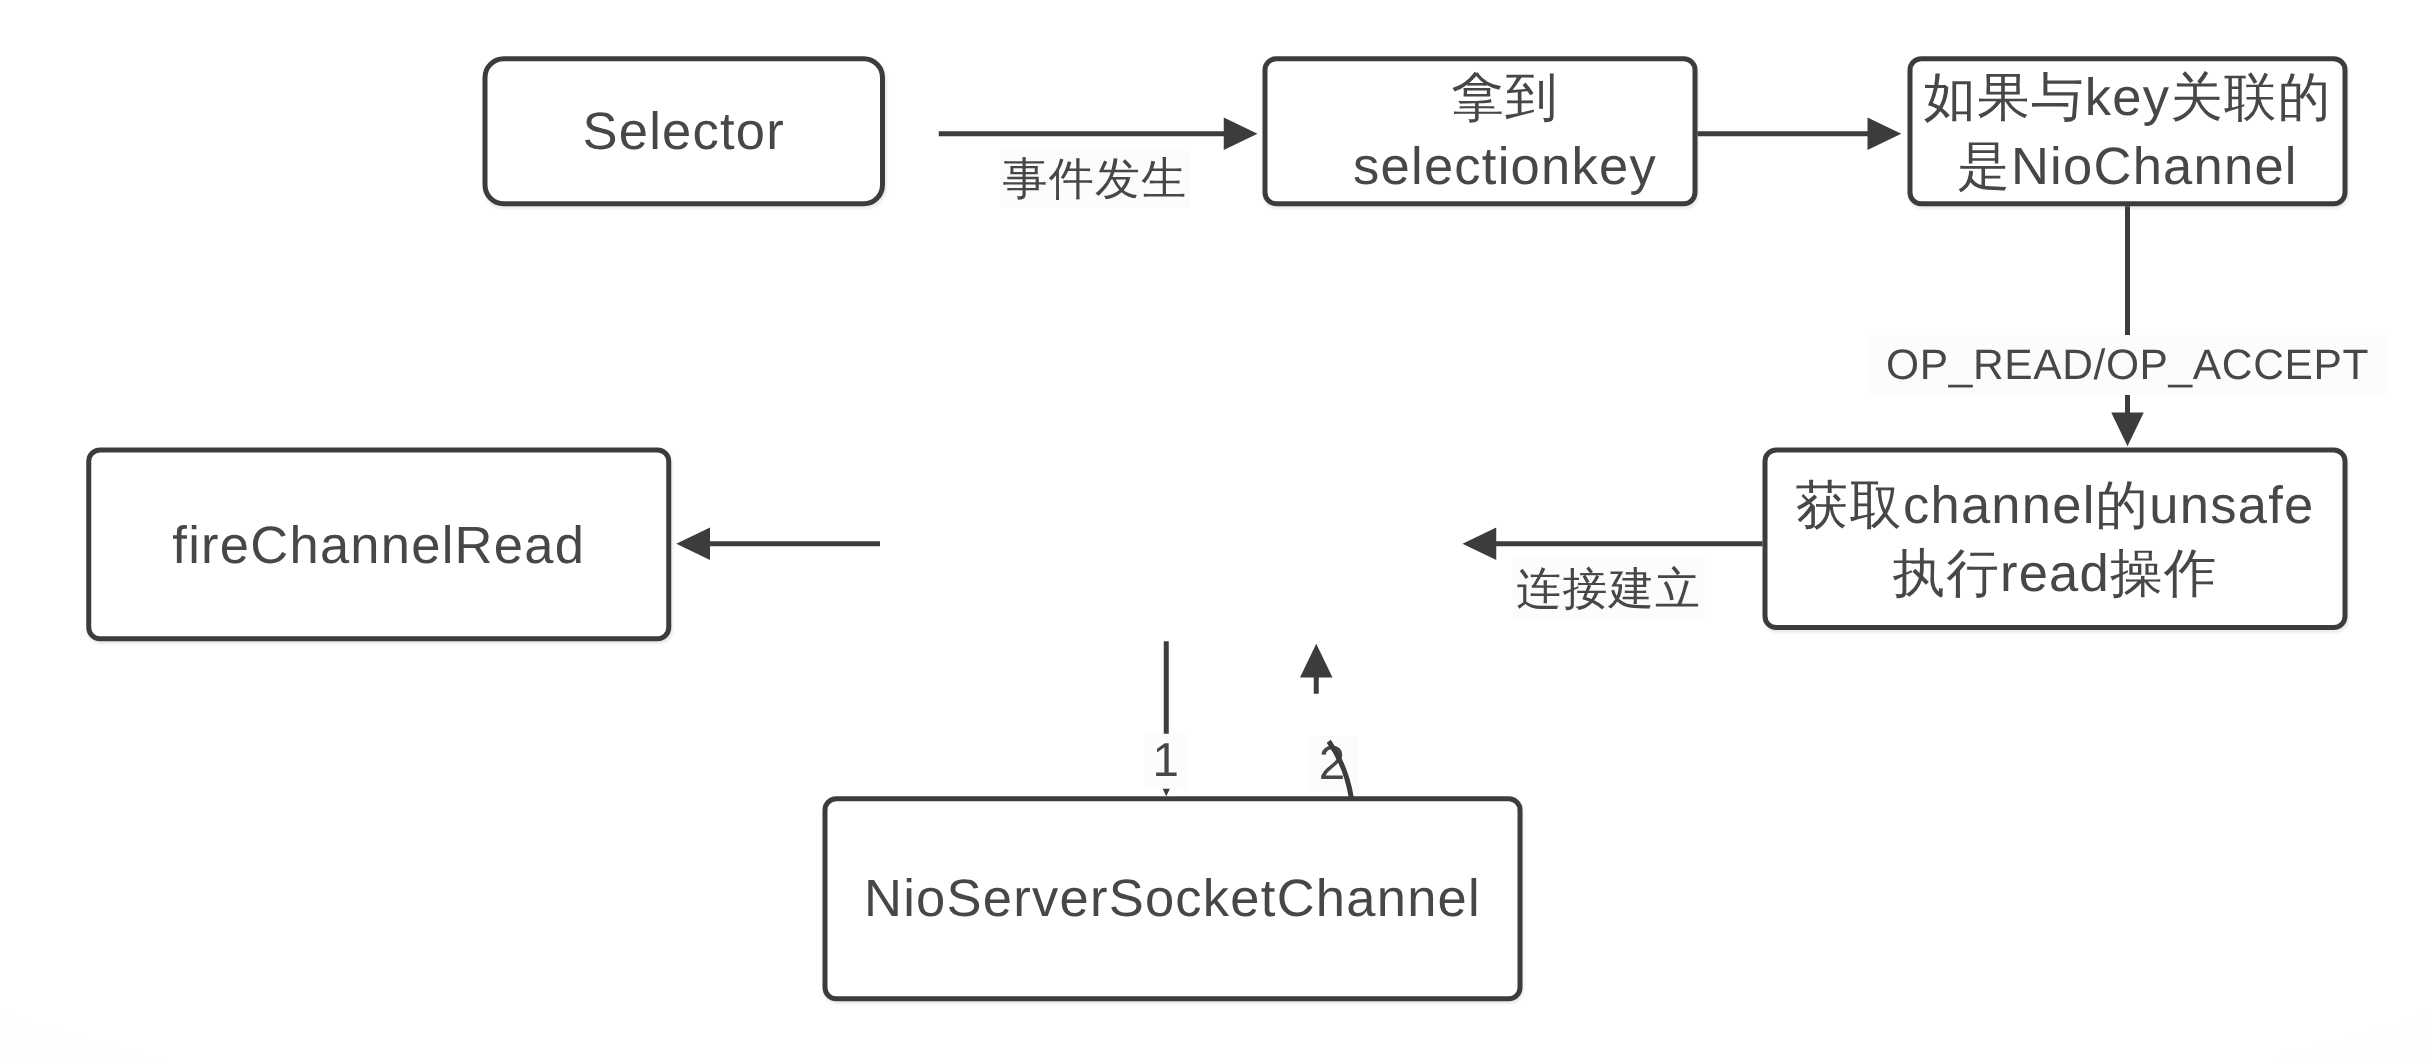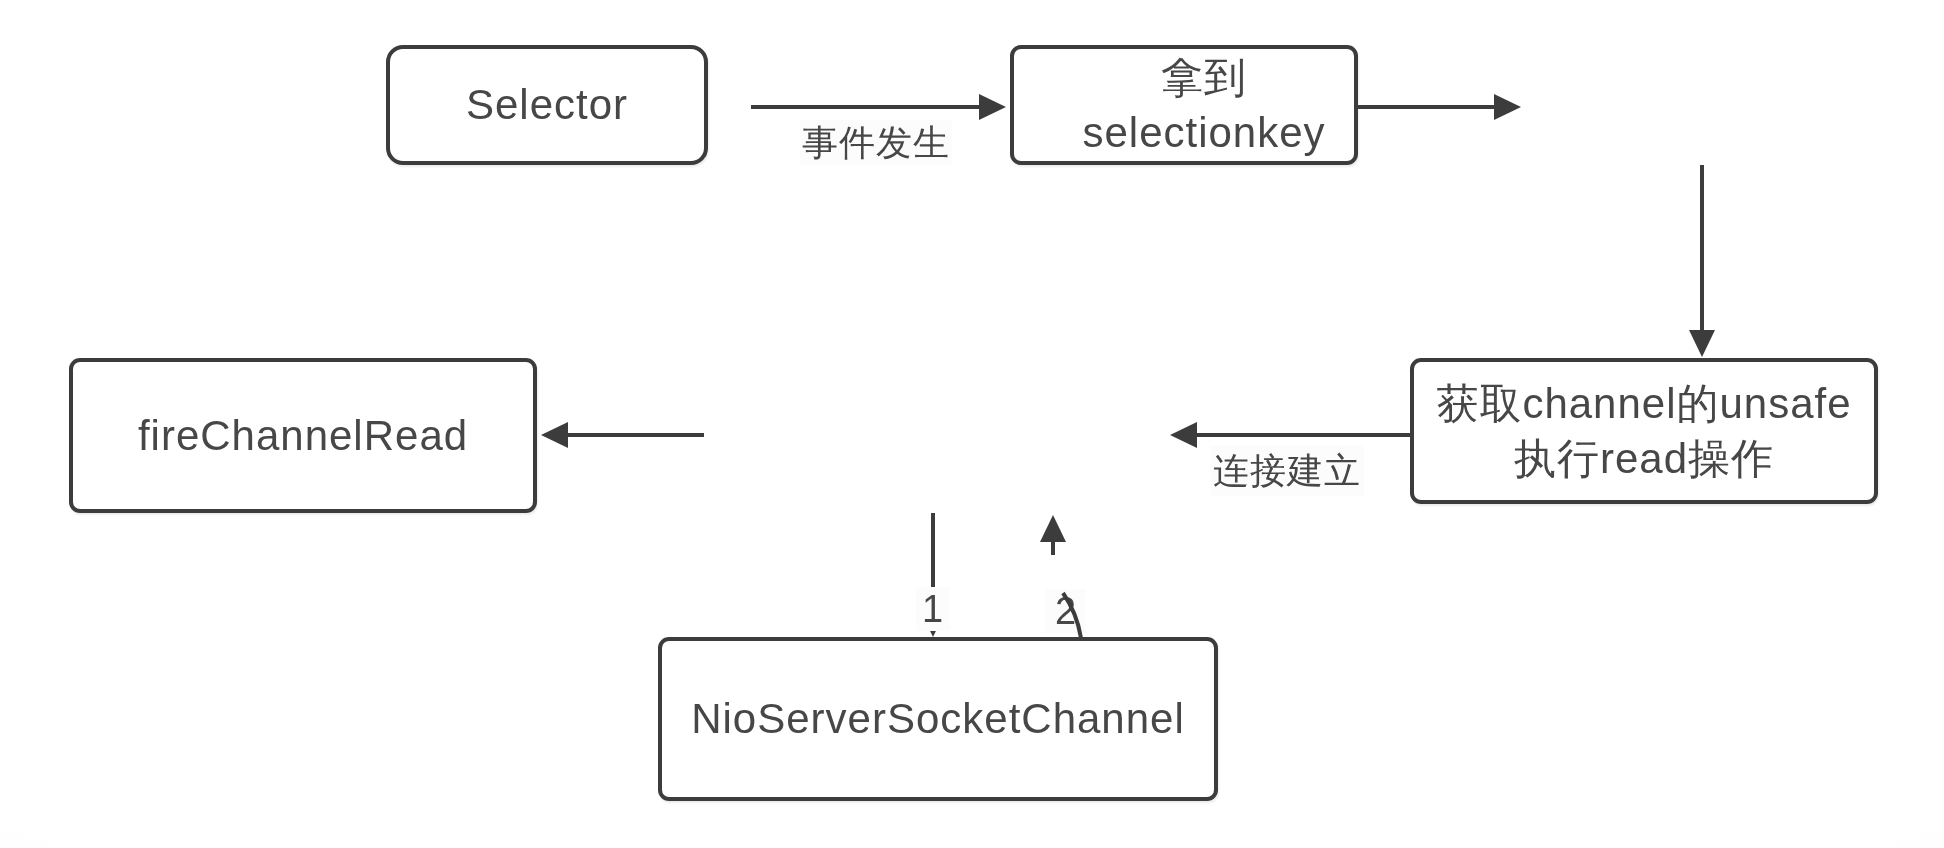--- a/index.html
+++ b/index.html
@@ -94,38 +94,41 @@
 </head>
 <body>
 
 <div class="canvas">
 
   <div class="node" style="left:386px; top:45px; width:322px; height:120px;border-radius:17px;">Selector</div>
 
   <div class="node" style="left:1010px; top:45px; width:348px; height:120px;padding-left:40px;">拿到
 selectionkey</div>
 
+  <div class="node" style="left:1526px; top:45px; width:352px; height:120px;">如果与key关联的
+是NioChannel</div>
 
   <div class="node" style="left:1410px; top:358px; width:468px; height:146px;">获取channel的unsafe
 执行read操作</div>
 
 
   <div class="node" style="left:69px; top:358px; width:468px; height:155px;">fireChannelRead</div>
 
   <div class="node" style="left:658px; top:637px; width:560px; height:164px;text-align:center;">NioServerSocketChannel</div>
 
   <div class="hline" style="left:751px; top:105px; width:231px;"></div>
   <div class="arrow right" style="left:979px; top:94px;"></div>
   <div class="edge-label" style="left:800px; top:84px; width:152px; height:46px;">事件发生</div>
 
   <div class="hline" style="left:1358px; top:105px; width:138px;"></div>
   <div class="arrow right" style="left:1494px; top:94px;"></div>
 
   <div class="vline" style="left:1700px; top:165px; height:168px;"></div>
   <div class="arrow down" style="left:1689px; top:330px;"></div>
+  <div class="edge-label caps" style="left:1494px; top:232px; width:416px; height:48px;">OP_READ/OP_ACCEPT</div>
 
   <div class="hline" style="left:1194px; top:433px; width:216px;"></div>
   <div class="arrow left" style="left:1170px; top:422px;"></div>
   <div class="edge-label" style="left:1210px; top:410px; width:154px; height:50px;">连接建立</div>
 
   <div class="hline" style="left:565px; top:433px; width:139px;"></div>
   <div class="arrow left" style="left:541px; top:422px;"></div>
 
   <div class="vline" style="left:931px; top:513px; height:99px;"></div>
   <div class="arrow down" style="left:920px; top:610px;"></div>

